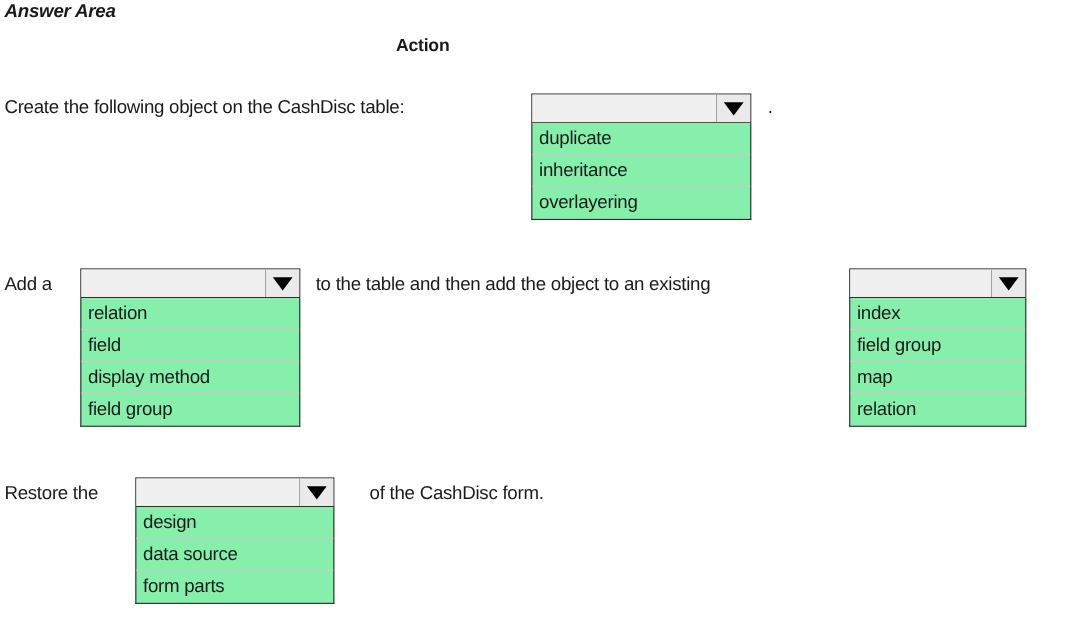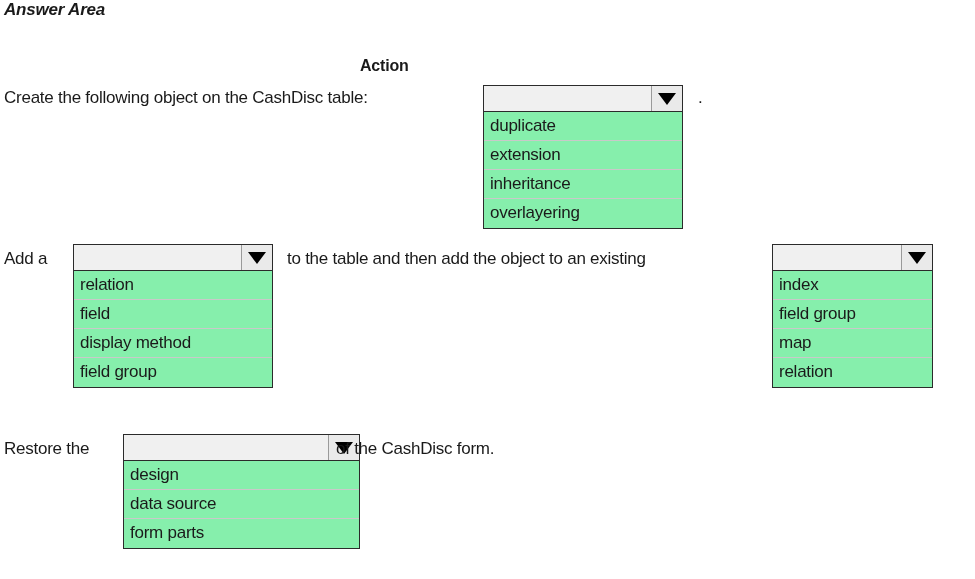--- a/index.html
+++ b/index.html
@@ -25,21 +25,20 @@
     letter-spacing: -0.2px;
     font-style: italic;
   }
 
   #column-header-action {
     left: 360px;
     top: 33px;
     font-size: 16px;
     font-weight: bold;
     letter-spacing: -0.2px;
-    margin-top: 24px;
   }
 
   .prompt-text {
     font-size: 17px;
     line-height: 20px;
     white-space: nowrap;
     letter-spacing: -0.25px;
   }
 
   
@@ -114,21 +113,20 @@
 
 <div class="dropdown" style="left:483px; top:85px; width:200px;">
   <div class="combo">
     <div class="combo-value"></div>
     <div class="combo-arrow">
       <span class="tri"></span>
     </div>
   </div>
   <div class="options">
     <div class="option">duplicate</div>
-    <div class="option">extension</div>
     <div class="option">inheritance</div>
     <div class="option">overlayering</div>
   </div>
 </div>
 
 <div class="abs trailing-period" style="left:698px; top:88px;">.</div>
 
 <div class="abs prompt-text" style="left:4px; top:249px;">Add a</div>
 
 <div class="dropdown" style="left:73px; top:244px; width:200px;">
@@ -158,21 +156,21 @@
   <div class="options">
     <div class="option">index</div>
     <div class="option">field group</div>
     <div class="option">map</div>
     <div class="option">relation</div>
   </div>
 </div>
 
 <div class="abs prompt-text" style="left:4px; top:439px;">Restore the</div>
 
-<div class="dropdown" style="left:123px; top:434px; width:237px;">
+<div class="dropdown" style="left:123px; top:434px; width:181px;">
   <div class="combo">
     <div class="combo-value"></div>
     <div class="combo-arrow">
       <span class="tri"></span>
     </div>
   </div>
   <div class="options">
     <div class="option">design</div>
     <div class="option">data source</div>
     <div class="option">form parts</div>

